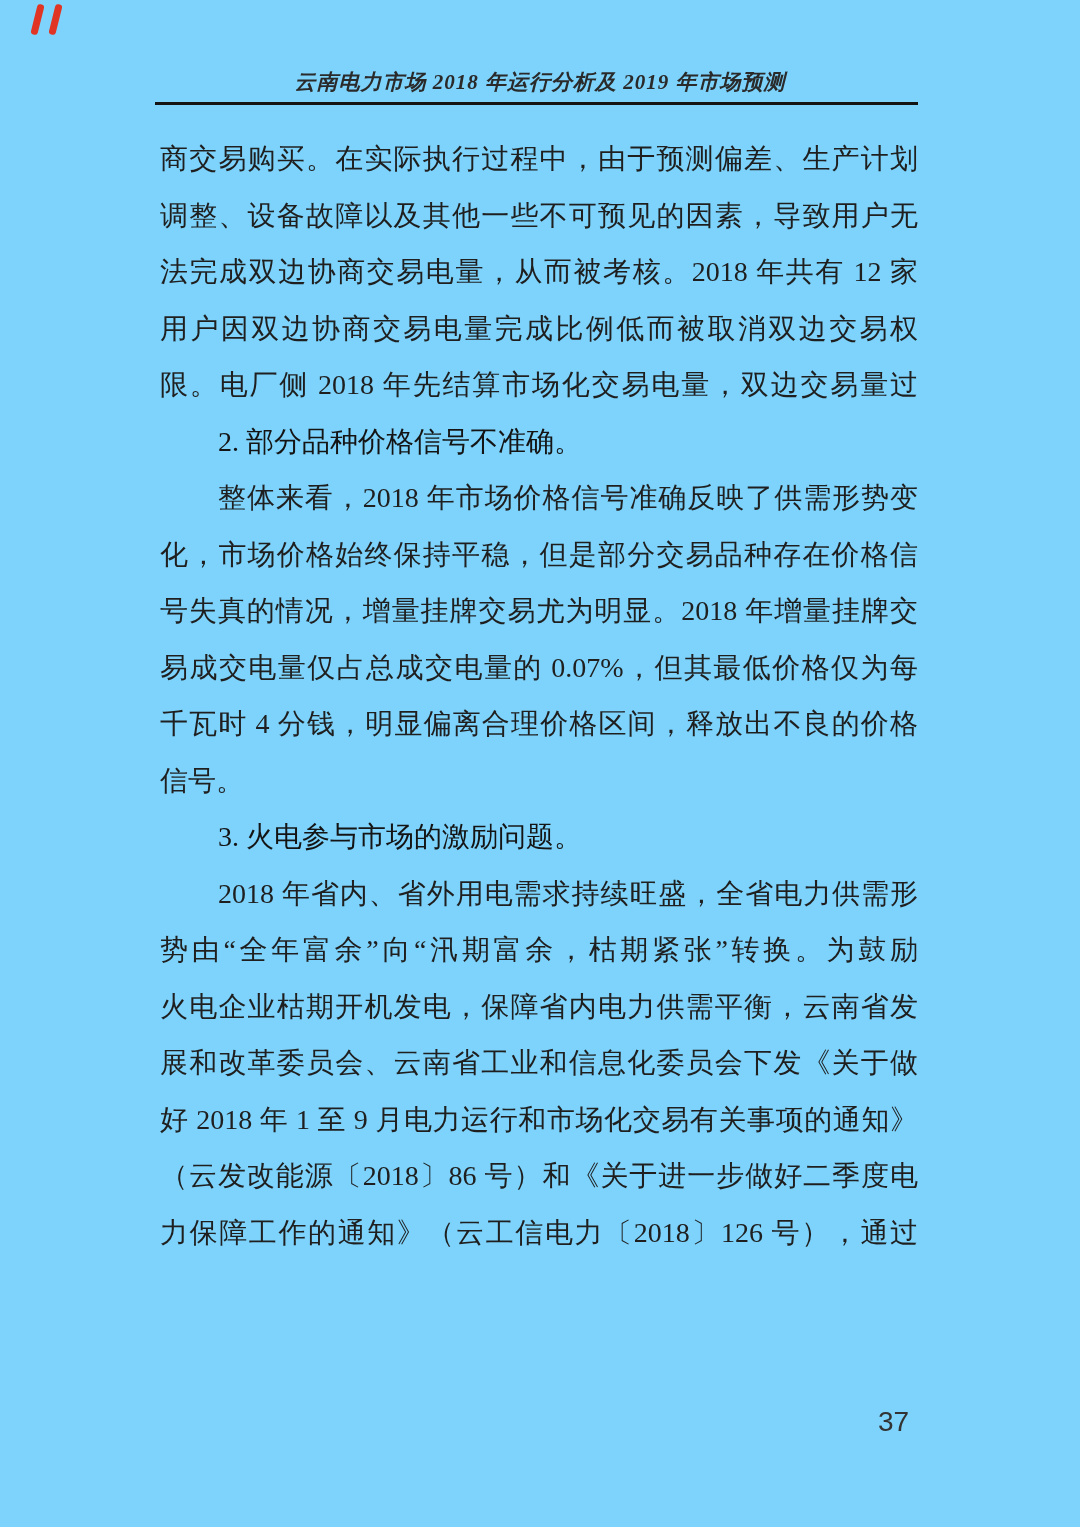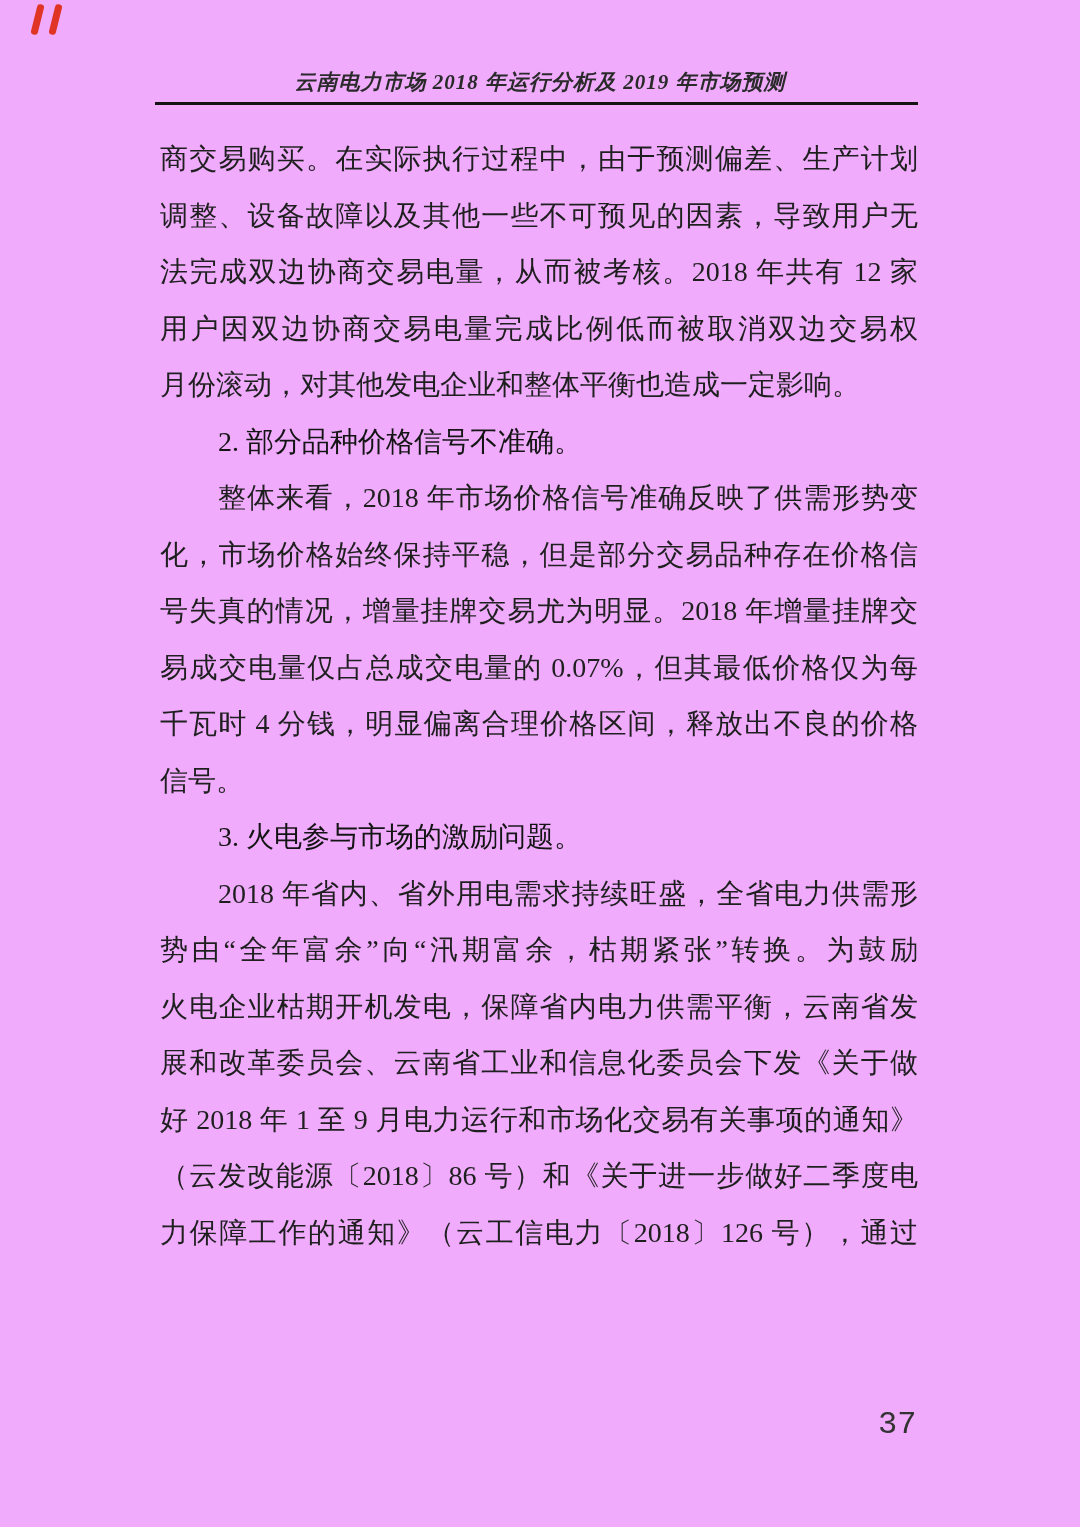--- a/index.html
+++ b/index.html
@@ -1,19 +1,19 @@
 <!DOCTYPE html>
 <html><head>
 <meta charset="utf-8">
 <style>
   html,body{margin:0;padding:0;background:#ffffff;}
   .page{
     position:relative;
     width:1080px;height:1527px;
-    background:#f0abfc;
+    background:#7dd3fc;
     font-family:"Liberation Serif","DejaVu Serif",serif;
     color:#1f1f1f;
     overflow:hidden;
   }
   
   .pen-mark{position:absolute;left:28px;top:2px;width:44px;height:38px;}
   .pen-mark span{
     position:absolute;top:2px;width:7px;height:31px;
     border-radius:3px;display:block;
   }
@@ -57,43 +57,43 @@
   .line.e{ 
     text-align:left;
   }
   .line.h{ 
     text-indent:58px;
     font-weight:normal;
     color:#141414;
   }
   .page-number{
     position:absolute;left:878px;top:1406px;width:60px;
-    font-size:32px;color:#333;text-align:left;
-    font-family:Liberation Mono, monospace;
+    font-size:28px;color:#333;text-align:left;
+    font-family:Liberation Sans, sans-serif;
   }
 </style>
 </head>
 <body>
 
 <div class="page">
 
   <div class="pen-mark">
     <span class="s1" style="background: rgb(224, 53, 36);"></span>
     <span class="s2" style="background: rgb(224, 53, 36);"></span>
   </div>
 
   <div class="running-head">云南电力市场 2018 年运行分析及 2019 年市场预测</div>
   <div class="head-rule"></div>
 
   <div class="content">
     <div class="line j">商交易购买。在实际执行过程中，由于预测偏差、生产计划</div>
     <div class="line j">调整、设备故障以及其他一些不可预见的因素，导致用户无</div>
     <div class="line j">法完成双边协商交易电量，从而被考核。2018 年共有 12 家</div>
     <div class="line j">用户因双边协商交易电量完成比例低而被取消双边交易权</div>
-    <div class="line e">月份滚动，对其他发电企业和整体平衡也造成一定影响。</div>
+    <div class="line j">限。电厂侧 2018 年先结算市场化交易电量，双边交易量过</div>
     <div class="line h">2. 部分品种价格信号不准确。</div>
     <div class="line f">整体来看，2018 年市场价格信号准确反映了供需形势变</div>
     <div class="line j">化，市场价格始终保持平稳，但是部分交易品种存在价格信</div>
     <div class="line j">号失真的情况，增量挂牌交易尤为明显。2018 年增量挂牌交</div>
     <div class="line j">易成交电量仅占总成交电量的 0.07%，但其最低价格仅为每</div>
     <div class="line j">千瓦时 4 分钱，明显偏离合理价格区间，释放出不良的价格</div>
     <div class="line e">信号。</div>
     <div class="line h">3. 火电参与市场的激励问题。</div>
     <div class="line f">2018 年省内、省外用电需求持续旺盛，全省电力供需形</div>
     <div class="line j">势由“全年富余”向“汛期富余，枯期紧张”转换。为鼓励</div>

